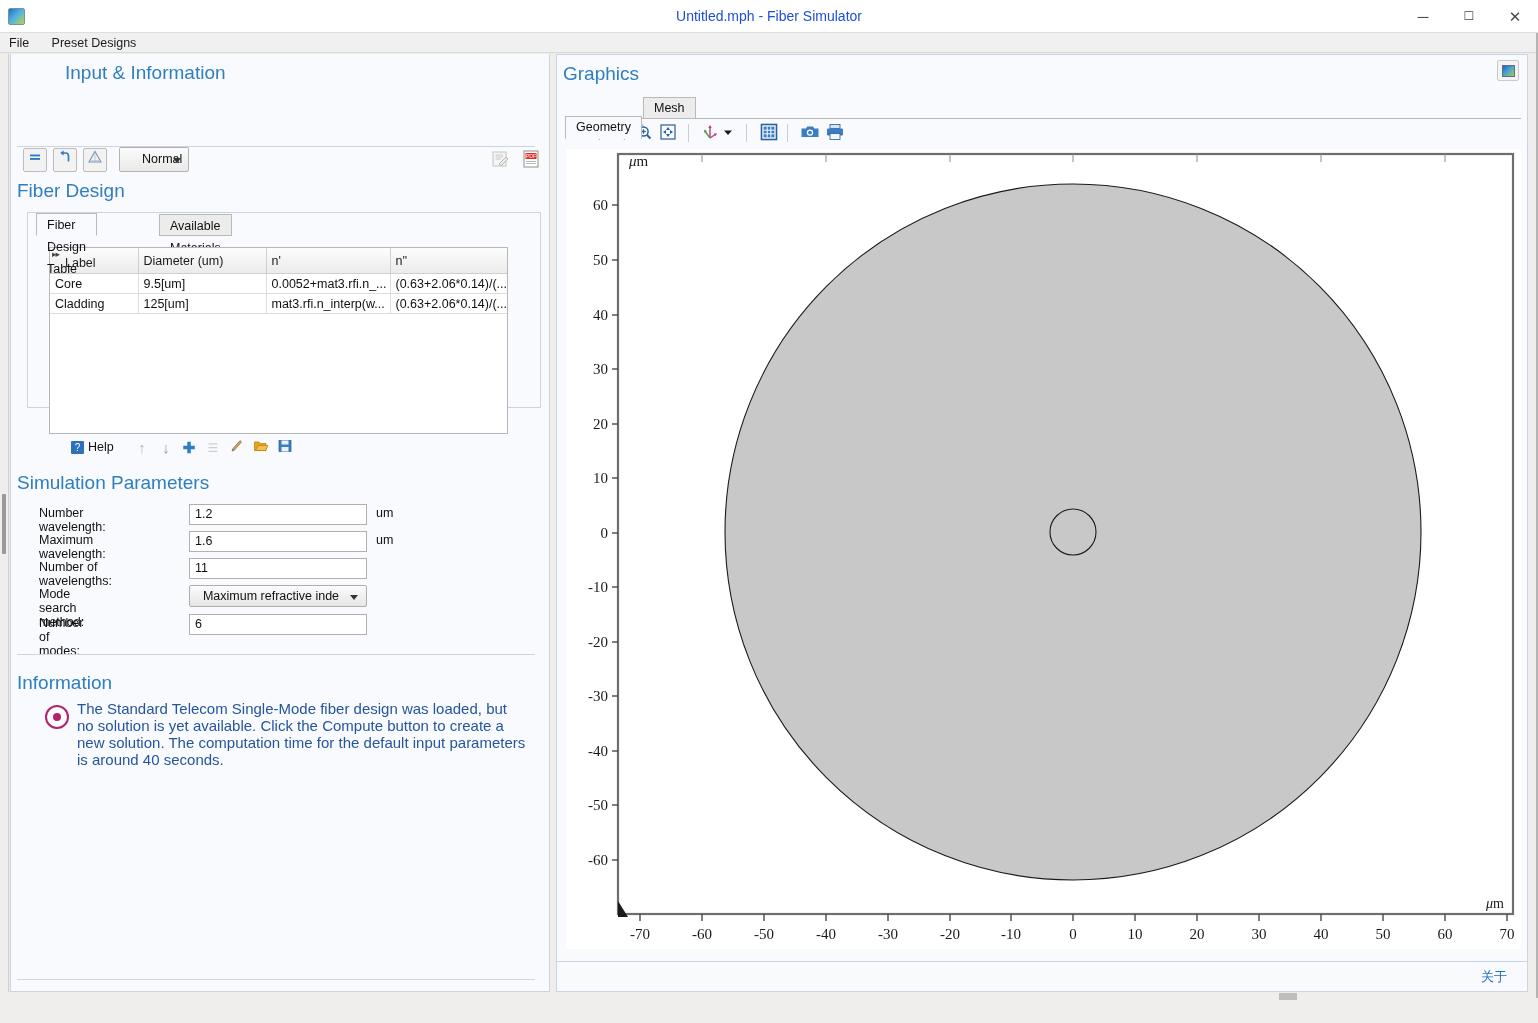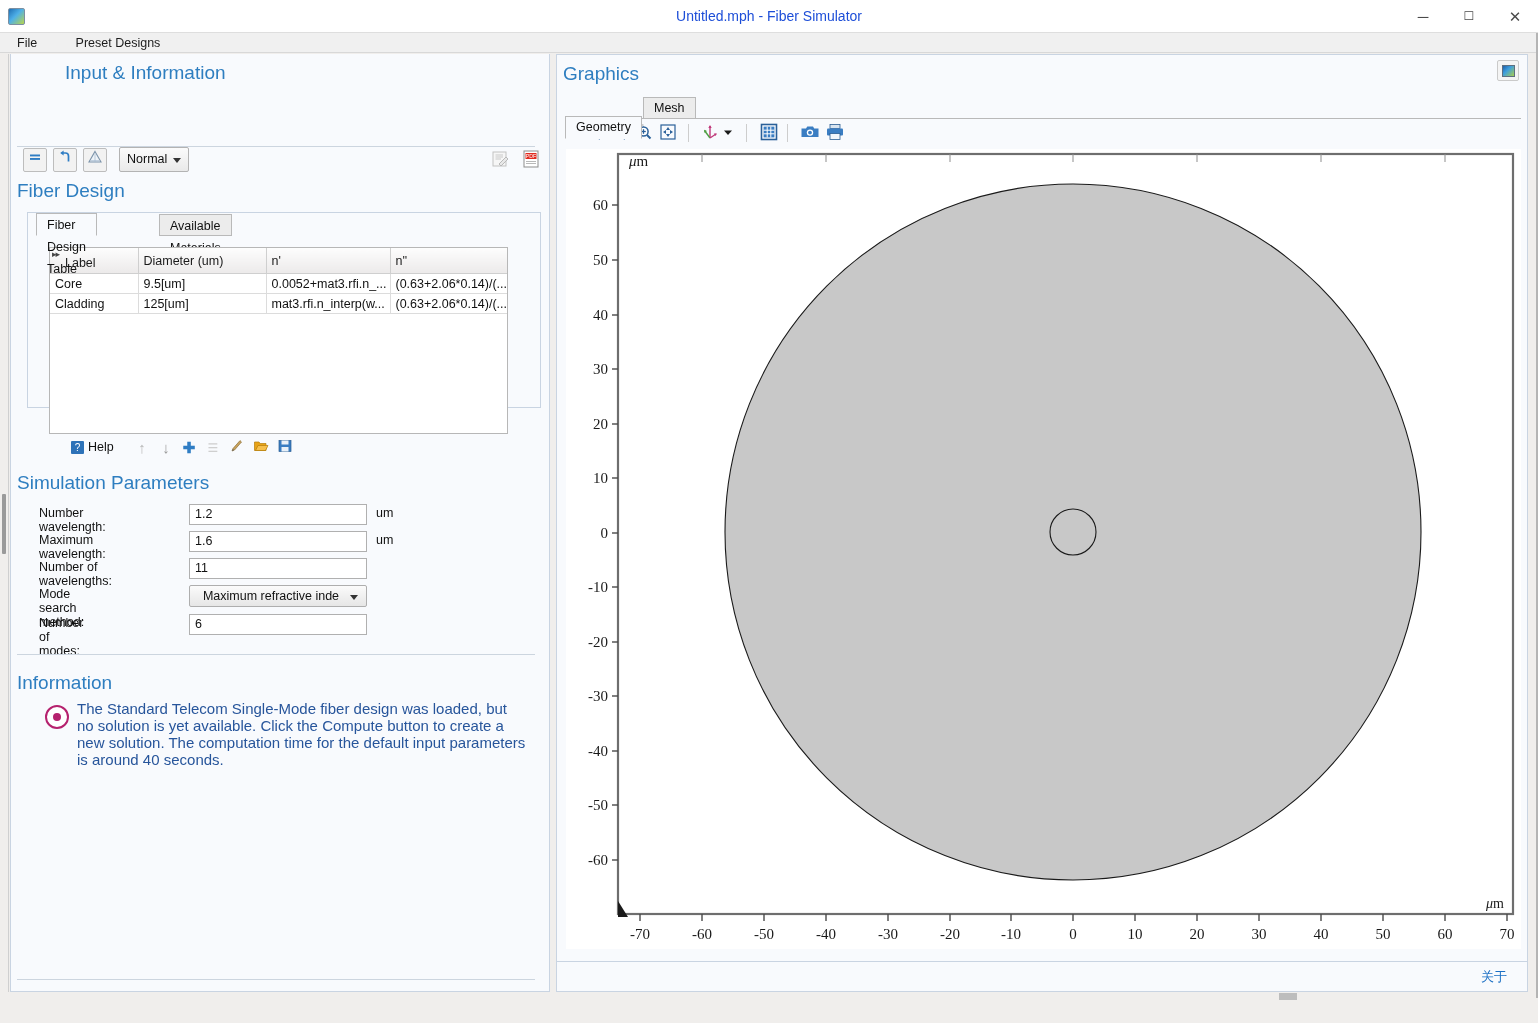--- a/index.html
+++ b/index.html
@@ -42,21 +42,21 @@
   #btn-close{ right: 0px; }
 
   
   #menubar {
     position: absolute; left: 0; top: 33px; width: 1538px; height: 20px;
     background: #f0f0f0;
     border-bottom: 1px solid #d8d8d8;
   }
   .menu-item {
     display: inline-block; height: 20px; line-height: 20px;
-    padding: 0 17px; font-size: 12.5px; color: #1c1c1c; cursor: default;
+    padding: 0 9px; font-size: 12.5px; color: #1c1c1c; cursor: default;
   }
 
   
   #left-splitter {
     position: absolute; left: 0; top: 54px; width: 9px; height: 938px;
     background: #f0eeec;
     border-right: 1px solid #cfcfcf;
   }
   #left-splitter .grip {
     position: absolute; left: 2px; top: 440px; width: 4px; height: 60px;
@@ -91,21 +91,21 @@
   #tb-undo  { left: 30px; }
   #tb-warn  { left: 60px; }
   #tb-report{ left: 465px; background:#f8fafd; border-color:#f8fafd; }
   #tb-pdf   { left: 496px; background:#f8fafd; border-color:#f8fafd; }
 
   #normal-select {
     position: absolute; left: 96px; top: 1px;
     width: 70px; height: 25px;
     background: linear-gradient(#fbfbfb,#e9e9e9);
     border: 1px solid #b3b3b3; border-radius: 2px;
-    font-size: 12.5px; color: #111; line-height: 23px; padding-left: 7px;
+    font-size: 12.5px; color: #111; line-height: 23px; padding-left: 22px;
     cursor: default;
   }
   #normal-select .caret {
     position: absolute; right: 7px; top: 10px;
     width: 0; height: 0; border-left: 4px solid transparent;
     border-right: 4px solid transparent; border-top: 5px solid #333;
   }
 
   
   #sec-fiber-title { position: absolute; left: 6px; top: 126px; }

